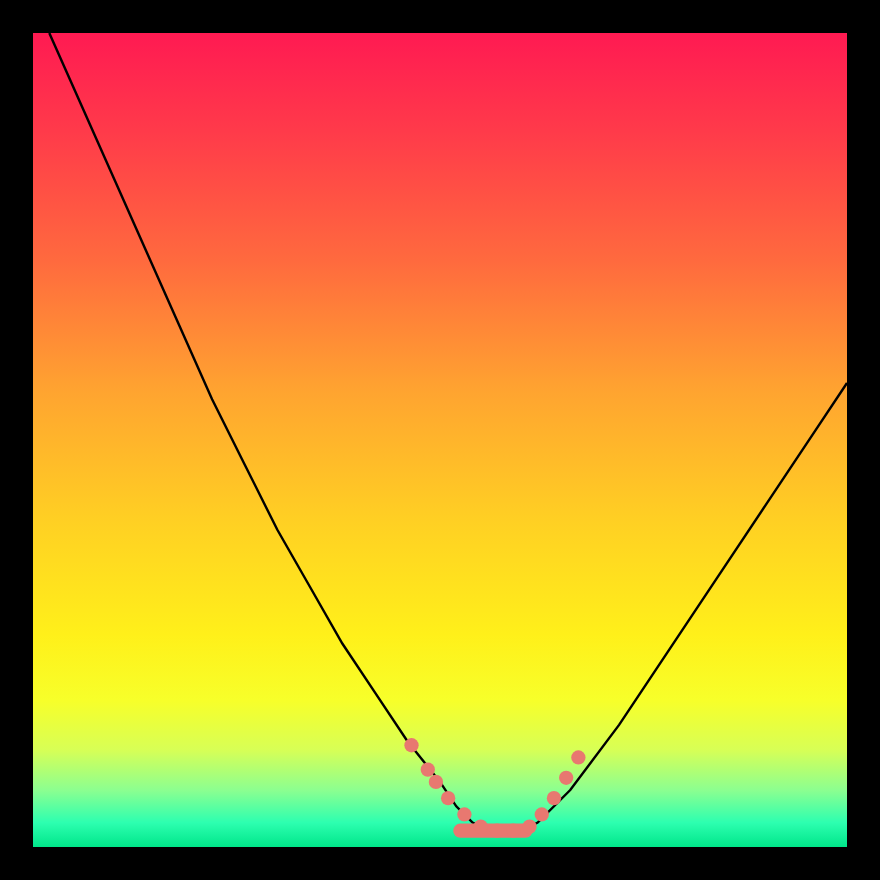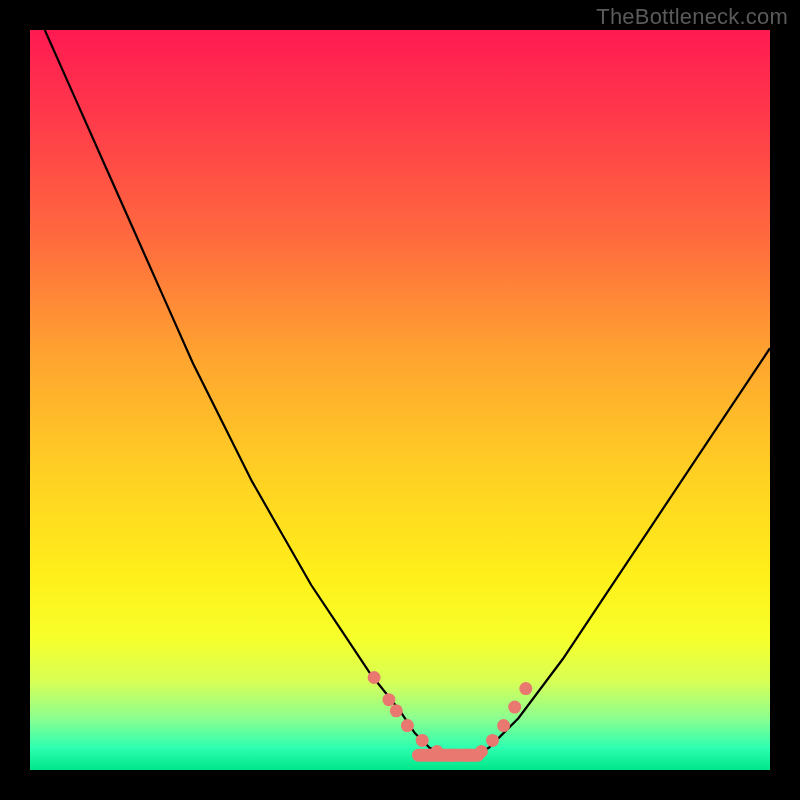--- a/index.html
+++ b/index.html
@@ -90,14 +90,13 @@
           <circle cx="421.79999999999995" cy="725.2" r="6.5" class="nub-dot"></circle>
           <circle cx="436.59999999999997" cy="725.2" r="6.5" class="nub-dot"></circle>
           <circle cx="451.4" cy="721.5" r="6.5" class="nub-dot"></circle>
           <circle cx="462.5" cy="710.4" r="6.5" class="nub-dot"></circle>
           <circle cx="473.6" cy="695.6" r="6.5" class="nub-dot"></circle>
           <circle cx="484.70000000000005" cy="677.1" r="6.5" class="nub-dot"></circle>
           <circle cx="495.8" cy="658.6" r="6.5" class="nub-dot"></circle>
         </g>
     </svg>
   </div>
-  <div class="watermark">TheBottleneck.com</div>
 </div>
 
 </body></html>

